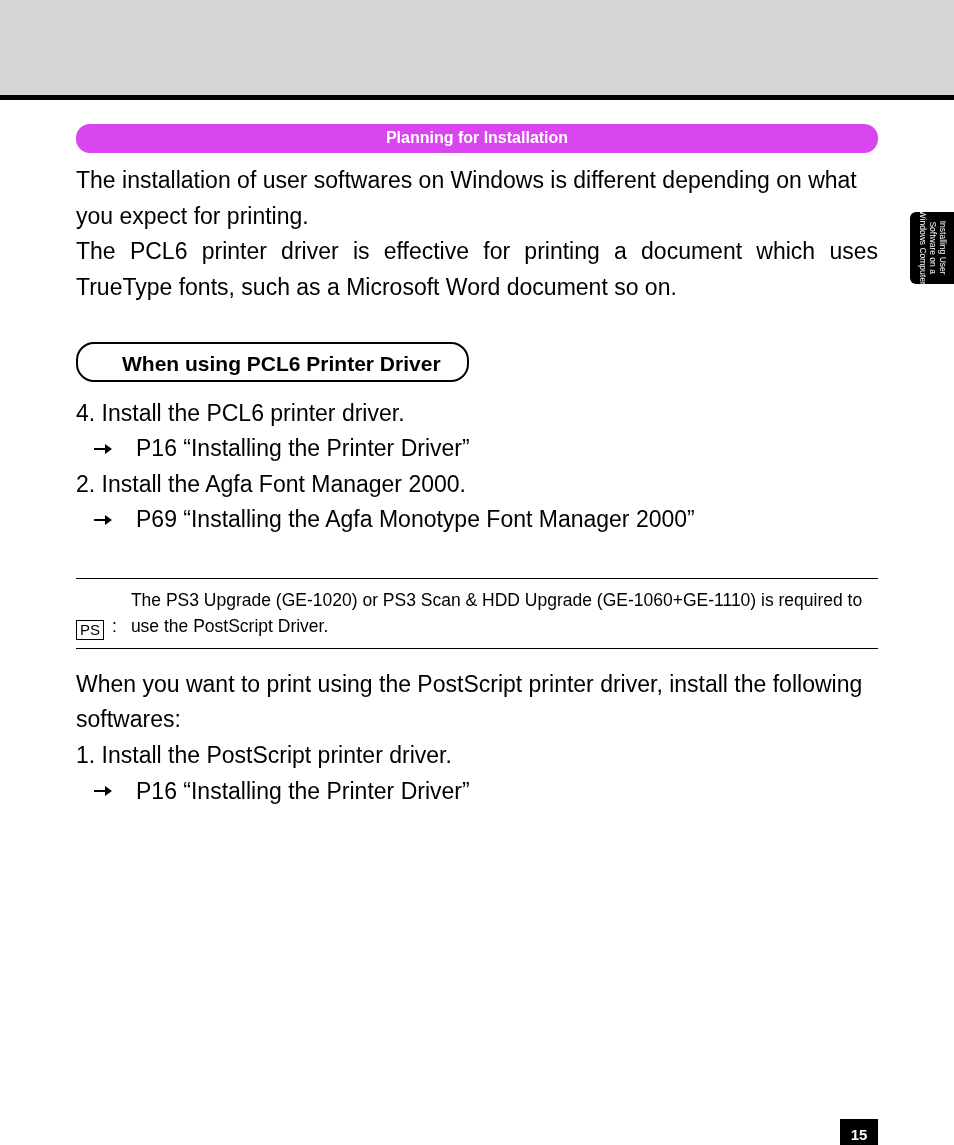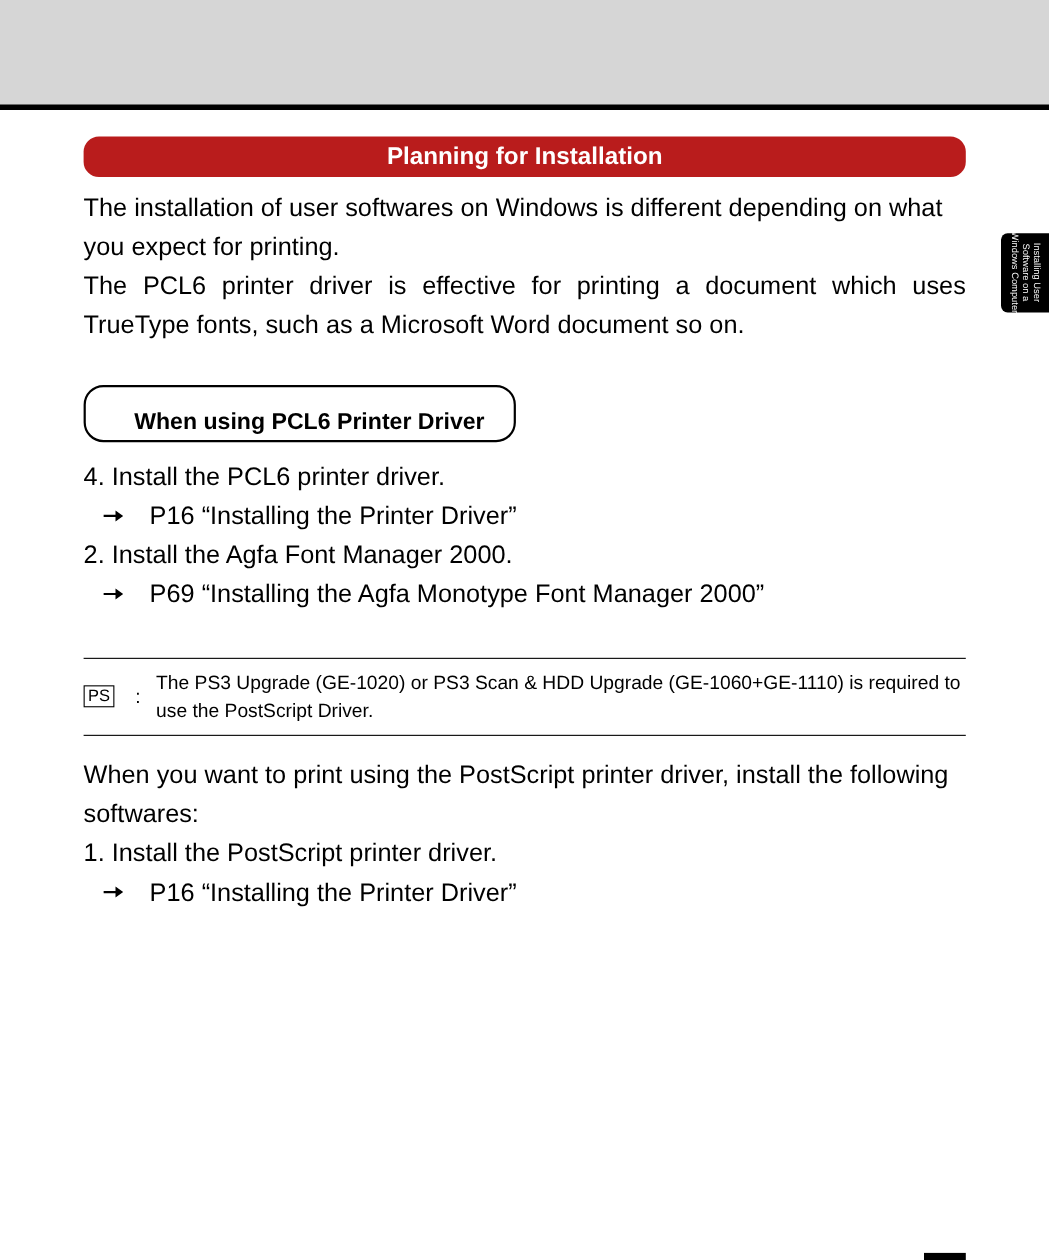--- a/index.html
+++ b/index.html
@@ -1,36 +1,36 @@
 <!DOCTYPE html>
 <html><head>
 <meta charset="utf-8">
 <style>
   * { box-sizing: border-box; margin: 0; padding: 0; }
   html, body { width: 954px; background: #fff; font-family: Arial, Helvetica, sans-serif; color: #000; }
   .page { width: 954px; }
   .top-bar { height: 100px; background: #d6d6d6; border-bottom: 5px solid #000; }
   .content { position: relative; padding: 24px 76px 40px 76px; }
   .main-title {
-    background: #b91c1c; color: #fff; text-align: center;
+    background: #d946ef; color: #fff; text-align: center;
     border-radius: 14px; padding: 5px 0 6px 0;
-    font-size: 22px; font-weight: bold; margin-bottom: 10px;
+    font-size: 16px; font-weight: bold; margin-bottom: 10px;
   }
   .body-text { font-size: 23px; line-height: 1.55; }
   .justify { text-align: justify; }
   .section-title {
     display: inline-block; border: 2px solid #000; border-radius: 18px;
-    padding: 20px 26px 4px 44px; font-size: 21px; font-weight: bold;
+    padding: 8px 26px 4px 44px; font-size: 21px; font-weight: bold;
     margin-top: 36px; margin-bottom: 14px;
   }
   .indent-block { margin-left: 18px; }
   .arrow-line { display: flex; align-items: center; gap: 24px; }
   .arrow-icon { flex: 0 0 auto; }
   .ps-note { border-top: 1.5px solid #000; border-bottom: 1.5px solid #000; padding: 8px 0; display: flex; gap: 10px; font-size: 17.5px; line-height: 1.5; }
-  .ps-box-col { flex: 0 0 auto; display: flex; align-items: center; gap: 19px; }
+  .ps-box-col { flex: 0 0 auto; display: flex; align-items: flex-end; gap: 8px; }
   .ps-box { border: 1.5px solid #000; padding: 0 3px; font-size: 15px; line-height: 1.2; }
   .ps-text { flex: 1 1 auto; padding-left: 4px; }
   .side-tab {
     position: absolute; right: 0; top: 112px;
     background: #000; color: #fff; width: 44px; height: 72px;
     border-top-left-radius: 6px; border-bottom-left-radius: 6px;
     display: flex; align-items: center; justify-content: center;
     font-size: 8.5px; line-height: 1.15;
   }
   .side-tab-text { transform: rotate(90deg); white-space: pre; text-align: center; }

